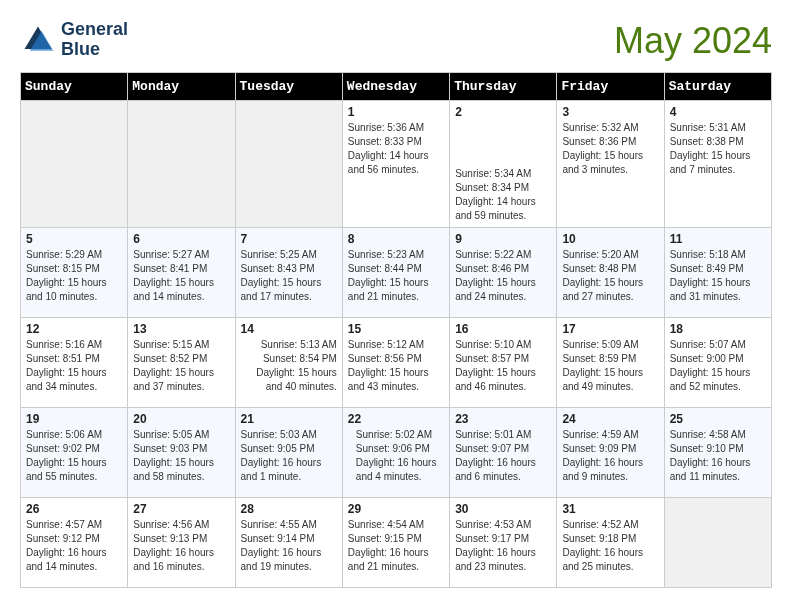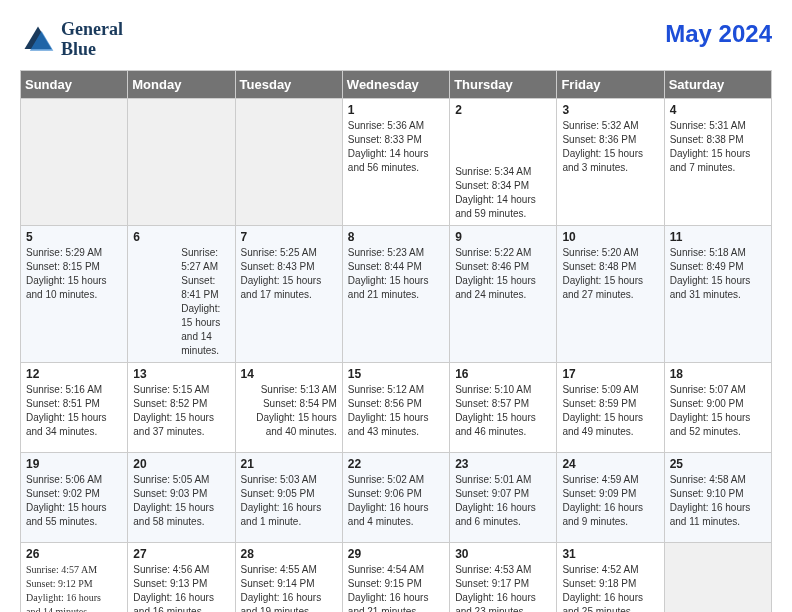--- a/index.html
+++ b/index.html
@@ -18,51 +18,51 @@
     }
     .logo {
       display: flex;
       align-items: center;
     }
     .logo-text {
       font-size: 18px;
       font-weight: bold;
       color: #1a3a5c;
       line-height: 1.1;
-      font-family: Liberation Serif, serif;
     }
     .logo-icon {
       width: 36px;
       height: 36px;
       margin-right: 5px;
     }
     .title-area {
       text-align: right;
     }
     .month-year {
-      font-size: 24px;
-      font-weight: bold;
-      color: #1d4ed8;
+      font-size: 36px;
+      font-weight: normal;
+      color: #4d7c0f;
     }
     .location {
       font-size: 16px;
       color: #333;
     }
     table {
       width: 100%;
       border-collapse: collapse;
       table-layout: fixed;
     }
     thead tr th {
-      background-color: #737373;
+      background-color: #000000;
       color: #fff;
       font-size: 13px;
       padding: 6px 4px;
       text-align: left;
       border: 1px solid #ccc;
+      font-family: Liberation Mono, monospace;
     }
     tbody tr td {
       border: 1px solid #ccc;
       vertical-align: top;
       padding: 4px 5px;
       font-size: 11px;
       color: #222;
       height: 90px;
       background: #fff;
     }
@@ -152,21 +152,21 @@
       <tr>
         <td>
           <div class="day-num">5</div>
           <div class="day-info" style="white-space: pre-line;">Sunrise: 5:29 AM
 Sunset: 8:15 PM
 Daylight: 15 hours
 and 10 minutes.</div>
         </td>
         <td>
           <div class="day-num">6</div>
-          <div class="day-info" style="white-space: pre-line; margin-left: 48px;">Sunrise: 5:27 AM
+          <div class="day-info" style="white-space: pre-line;">Sunrise: 5:27 AM
 Sunset: 8:41 PM
 Daylight: 15 hours
 and 14 minutes.</div>
         </td>
         <td>
           <div class="day-num">7</div>
           <div class="day-info" style="white-space: pre-line;">Sunrise: 5:25 AM
 Sunset: 8:43 PM
 Daylight: 15 hours
 and 17 minutes.</div>
@@ -268,21 +268,21 @@
         </td>
         <td>
           <div class="day-num">21</div>
           <div class="day-info" style="white-space: pre-line;">Sunrise: 5:03 AM
 Sunset: 9:05 PM
 Daylight: 16 hours
 and 1 minute.</div>
         </td>
         <td>
           <div class="day-num">22</div>
-          <div class="day-info" style="white-space: pre-line;">Sunrise: 5:02 AM
+          <div class="day-info" style="white-space: pre-line; margin-left: 8px;">Sunrise: 5:02 AM
 Sunset: 9:06 PM
 Daylight: 16 hours
 and 4 minutes.</div>
         </td>
         <td>
           <div class="day-num">23</div>
           <div class="day-info" style="white-space: pre-line;">Sunrise: 5:01 AM
 Sunset: 9:07 PM
 Daylight: 16 hours
 and 6 minutes.</div>
@@ -298,21 +298,21 @@
           <div class="day-num">25</div>
           <div class="day-info" style="white-space: pre-line;">Sunrise: 4:58 AM
 Sunset: 9:10 PM
 Daylight: 16 hours
 and 11 minutes.</div>
         </td>
       </tr>
       <tr>
         <td>
           <div class="day-num">26</div>
-          <div class="day-info" style="white-space: pre-line; font-family: Liberation Serif, serif;">Sunrise: 4:57 AM
+          <div class="day-info" style="white-space: pre-line;">Sunrise: 4:57 AM
 Sunset: 9:12 PM
 Daylight: 16 hours
 and 14 minutes.</div>
         </td>
         <td>
           <div class="day-num">27</div>
           <div class="day-info" style="white-space: pre-line;">Sunrise: 4:56 AM
 Sunset: 9:13 PM
 Daylight: 16 hours
 and 16 minutes.</div>

